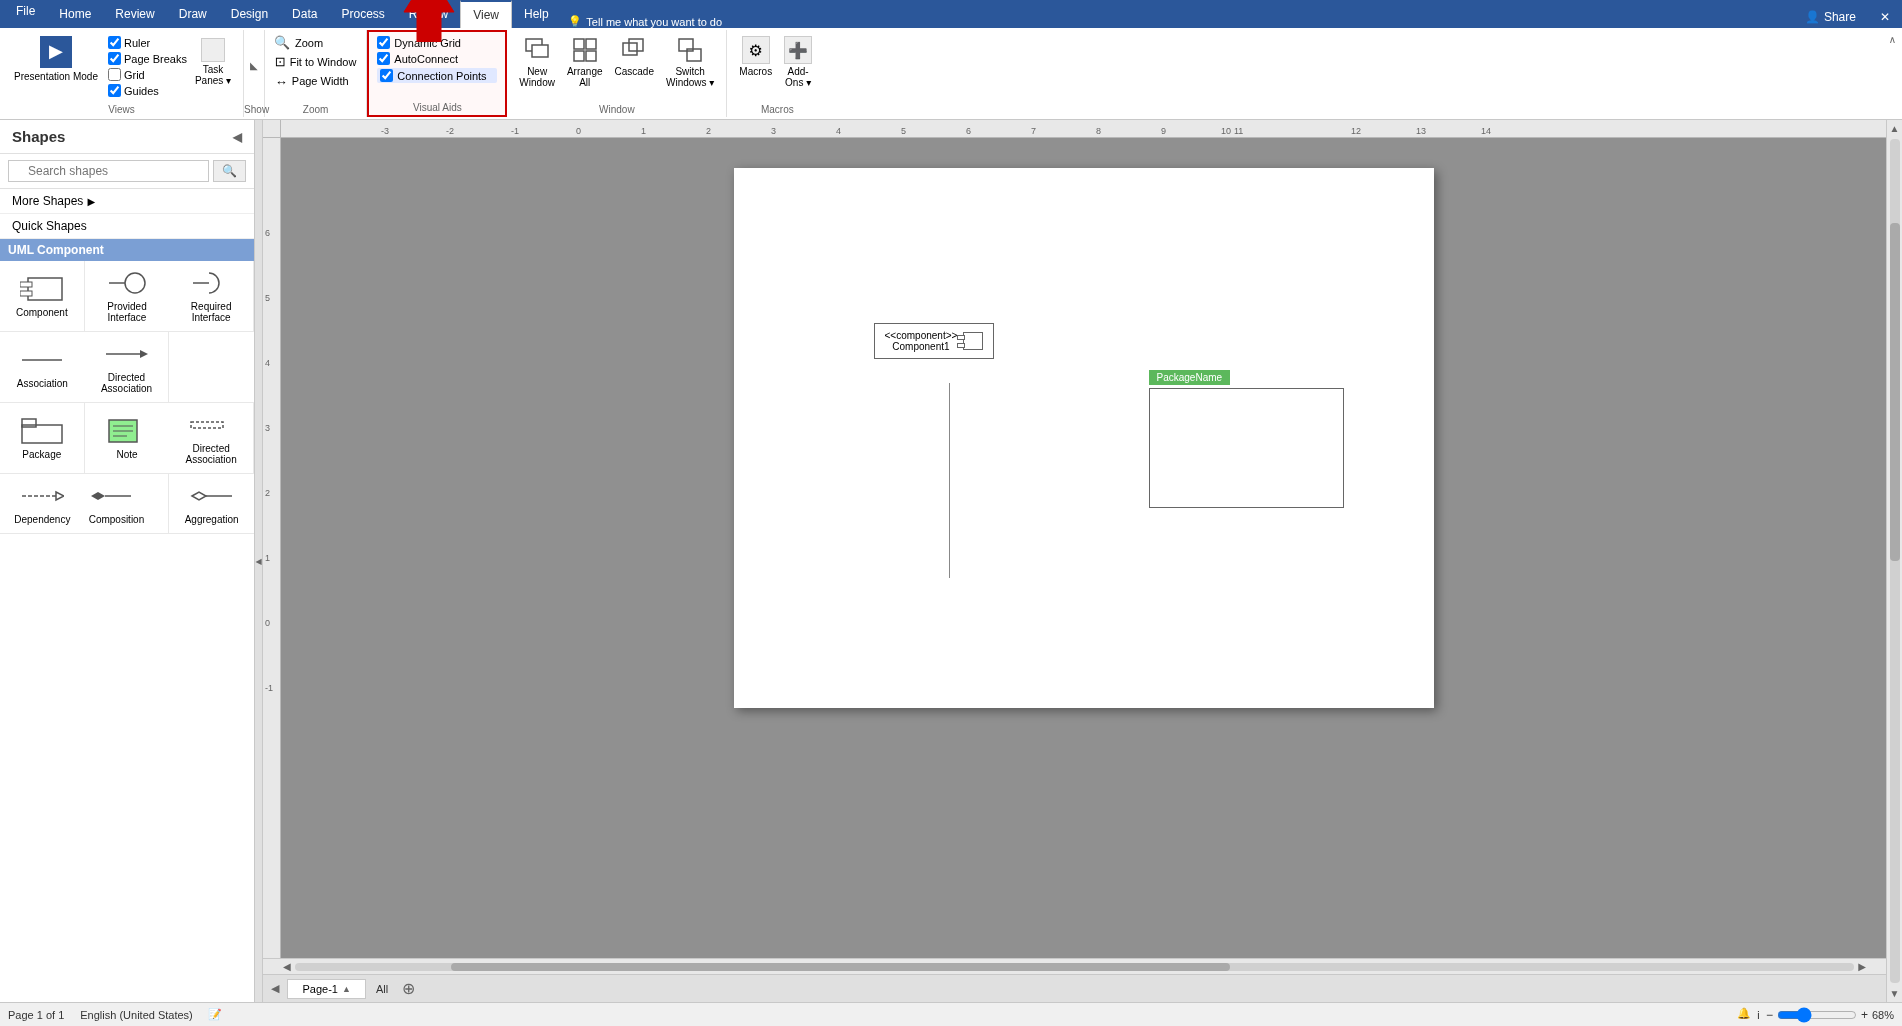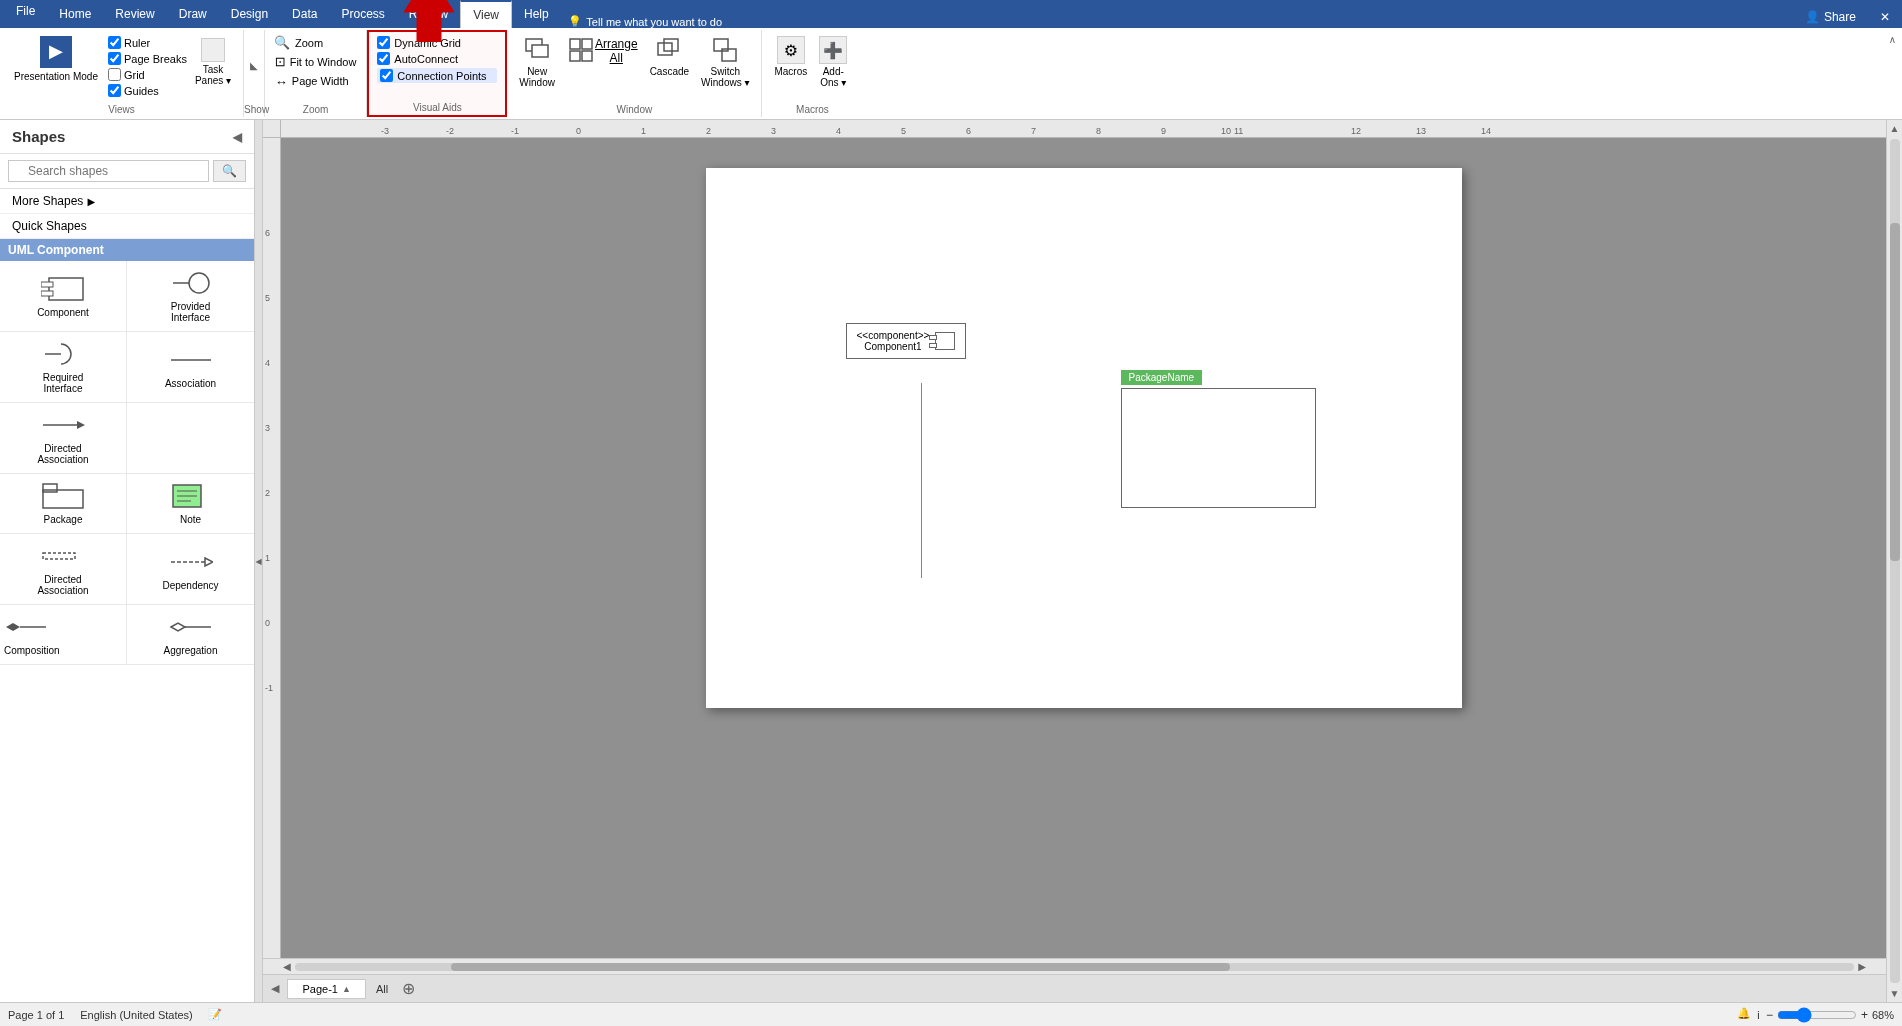--- a/index.html
+++ b/index.html
@@ -100,21 +100,21 @@
       <div style="display:flex;gap:4px;flex:1;padding-bottom:16px;align-items:flex-start;">
         <div style="display:flex;flex-direction:column;align-items:center;cursor:pointer;padding:2px 4px;font-size:10px;text-align:center;">
           <div style="width:28px;height:28px;display:flex;align-items:center;justify-content:center;margin-bottom:2px;">
             <svg width="26" height="26" viewBox="0 0 26 26">
                 <rect x="2" y="2" width="16" height="12" fill="none" stroke="#555" stroke-width="1.5"></rect>
                 <rect x="8" y="8" width="16" height="12" fill="#fff" stroke="#555" stroke-width="1.5"></rect>
               </svg>
           </div>
           <span>New<br>Window</span>
         </div>
-        <div style="display:flex;flex-direction:row;align-items:center;cursor:pointer;padding:2px 4px;font-size:12px;text-align:center;text-decoration:underline;">
+        <div style="display:flex;flex-direction:column;align-items:center;cursor:pointer;padding:2px 4px;font-size:10px;text-align:center;">
           <div style="width:28px;height:28px;display:flex;align-items:center;justify-content:center;margin-bottom:2px;">
             <svg width="26" height="26" viewBox="0 0 26 26">
                 <rect x="2" y="2" width="10" height="10" fill="none" stroke="#555" stroke-width="1.5"></rect>
                 <rect x="14" y="2" width="10" height="10" fill="none" stroke="#555" stroke-width="1.5"></rect>
                 <rect x="2" y="14" width="10" height="10" fill="none" stroke="#555" stroke-width="1.5"></rect>
                 <rect x="14" y="14" width="10" height="10" fill="none" stroke="#555" stroke-width="1.5"></rect>
               </svg>
           </div>
           <span>Arrange<br>All</span>
         </div>
@@ -177,21 +177,21 @@
         <span>More Shapes</span>
         <span style="font-size:10px;">▶</span>
       </div>
 
       <div style="padding:5px 12px;font-size:12px;cursor:pointer;display:flex;align-items:center;gap:4px;border-bottom:1px solid #eee;">
         <span>Quick Shapes</span>
       </div>
 
       <div style="background:#7b9fd4;color:#fff;padding:4px 8px;font-size:12px;font-weight:600;">UML Component</div>
 
-      <div style="display:grid;grid-template-columns:1fr 1fr;">
+      <div style="display:grid;grid-template-columns:1fr 1fr 1fr;">
 
         <div style="display:flex;flex-direction:column;align-items:center;justify-content:center;padding:8px 4px;cursor:pointer;border-right:1px solid #e8e8e8;border-bottom:1px solid #e8e8e8;font-size:10px;text-align:center;gap:4px;min-height:60px;">
           <div style="width:48px;height:28px;display:flex;align-items:center;justify-content:center;">
             <svg width="44" height="26" viewBox="0 0 44 26">
               <rect x="8" y="2" width="34" height="22" fill="none" stroke="#555" stroke-width="1.5"></rect>
               <rect x="0" y="6" width="12" height="5" fill="#fff" stroke="#555" stroke-width="1"></rect>
               <rect x="0" y="15" width="12" height="5" fill="#fff" stroke="#555" stroke-width="1"></rect>
             </svg>
           </div>
           <span>Component</span>
@@ -340,21 +340,21 @@
         <span style="position:absolute;top:220px;left:2px;">4</span>
         <span style="position:absolute;top:285px;left:2px;">3</span>
         <span style="position:absolute;top:350px;left:2px;">2</span>
         <span style="position:absolute;top:415px;left:2px;">1</span>
         <span style="position:absolute;top:480px;left:2px;">0</span>
         <span style="position:absolute;top:545px;left:2px;">-1</span>
       </div>
 
       <div style="flex:1;overflow:auto;background:#909090;padding:30px;position:relative;">
 
-        <div style="background:#fff;width:756px;height:540px;position:relative;box-shadow:3px 3px 10px rgba(0,0,0,0.4);margin:0 auto;">
+        <div style="background:#fff;width:700px;height:540px;position:relative;box-shadow:3px 3px 10px rgba(0,0,0,0.4);margin:0 auto;">
 
           <div style="position:absolute;left:140px;top:155px;border:1.5px solid #666;background:#fff;padding:6px 10px;font-size:11px;text-align:center;display:flex;align-items:center;gap:6px;min-width:120px;">
             <div style="display:flex;flex-direction:column;align-items:flex-start;gap:2px;">
               <span style="font-size:10px;">&lt;&lt;component&gt;&gt;<br>Component1</span>
             </div>
             <div style="width:20px;height:18px;border:1.5px solid #666;position:relative;flex-shrink:0;">
               <div style="position:absolute;left:-7px;top:2px;width:8px;height:5px;border:1.5px solid #666;background:#fff;"></div>
               <div style="position:absolute;left:-7px;top:10px;width:8px;height:5px;border:1.5px solid #666;background:#fff;"></div>
             </div>
           </div>

